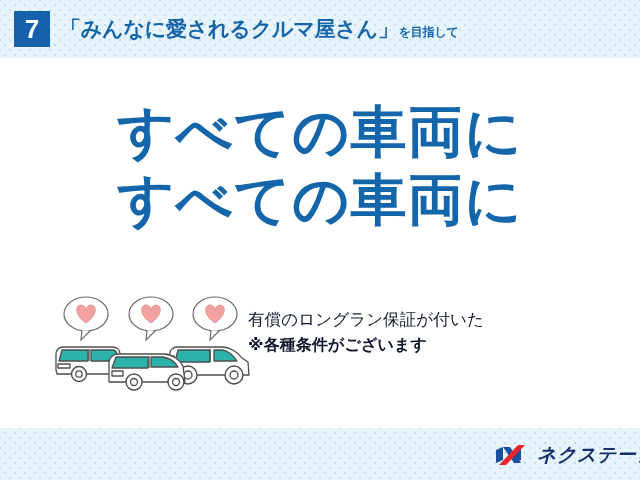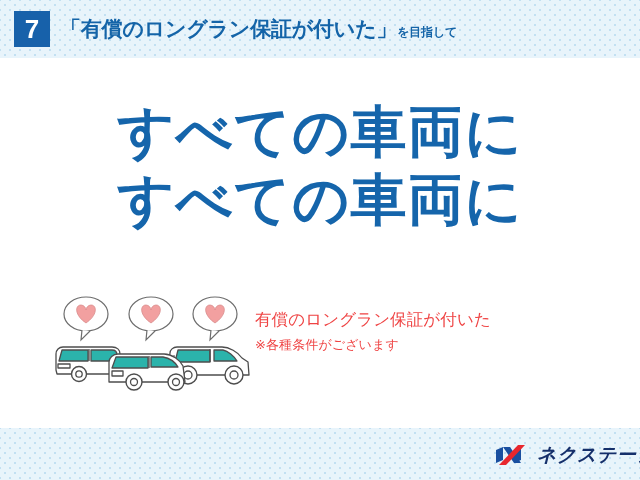--- a/index.html
+++ b/index.html
@@ -96,35 +96,35 @@
     position: absolute;
     left: 52px;
     top: 292px;
     width: 200px;
     height: 106px;
   }
 
   
   #body-copy {
     position: absolute;
-    left: 255px;
+    left: 248px;
     top: 307px;
     width: 370px;
-    color: #ef4444;
+    color: #0f172a;
     font-size: 16.5px;
     line-height: 25px;
     letter-spacing: 0.1px;
   }
   #body-copy .line {
     display: block;
     white-space: nowrap;
   }
   #body-copy .note {
-    font-size: 13px;
-    font-weight: normal;
+    font-size: 16px;
+    font-weight: bold;
   }
 
   
   #brand-logo {
     position: absolute;
     left: 494px;
     top: 440px;
     height: 30px;
     display: flex;
     align-items: center;
@@ -147,21 +147,21 @@
 </head>
 <body>
 
 <div id="slide">
 
   <div id="header-band" class="dotband"></div>
 
   <div id="number-badge">7</div>
 
   <div id="header-title">
-    <span>「有償のロングラン保証が付いた」</span><span class="small">を目指して</span>
+    <span>「みんなに愛されるクルマ屋さん」</span><span class="small">を目指して</span>
   </div>
 
   <div id="headline">
     <span class="line">すべての車両に</span>
     <span class="line">すべての車両に</span>
   </div>
 
   <svg id="illustration" viewBox="0 0 200 106">
     <g fill="none" stroke="#6d6d6d" stroke-width="1.2">
 

